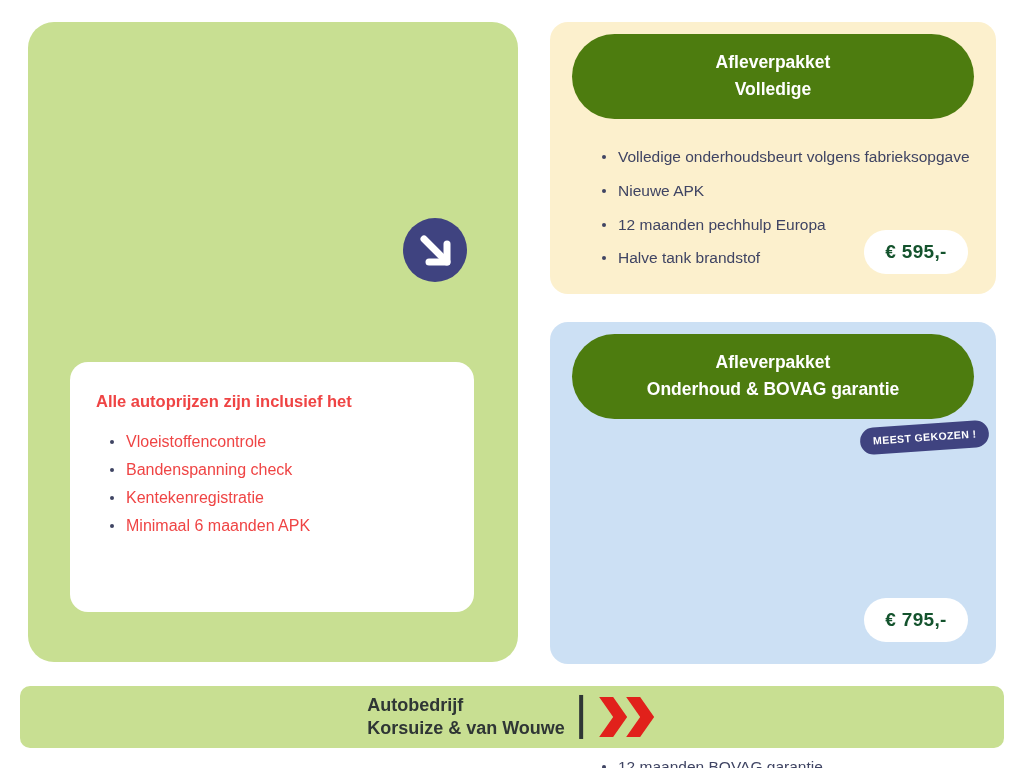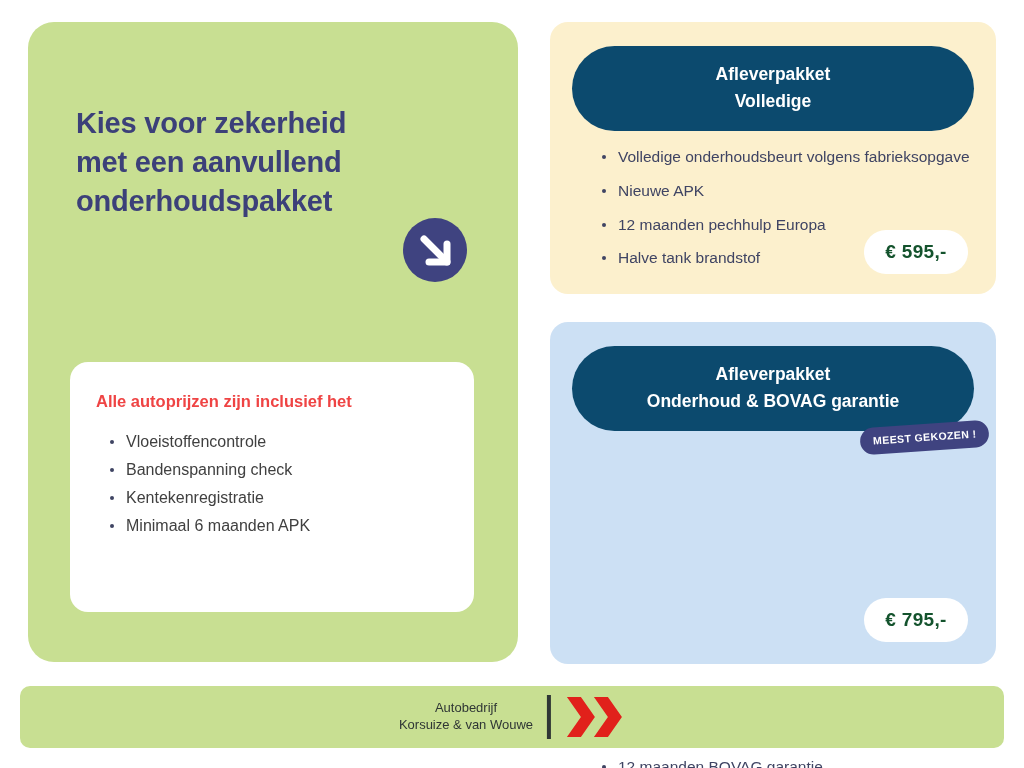--- a/index.html
+++ b/index.html
@@ -85,21 +85,21 @@
 
   .basis-list {
     margin: 0;
     padding: 0 0 0 30px;
     list-style: none;
   }
   .basis-list li {
     position: relative;
     font-size: 16px;
     line-height: 1.75;
-    color: #404040;
+    color: #ef4444;
     font-weight: normal;
   }
   .basis-list li::before {
     content: "";
     position: absolute;
     left: -16px;
     top: 12px;
     width: 4px;
     height: 4px;
     border-radius: 50%;
@@ -123,23 +123,23 @@
     left: 550px;
     top: 322px;
     width: 446px;
     height: 342px;
     background: #cce0f4;
   }
 
   .pkg-header {
     position: absolute;
     left: 22px;
-    top: 24px;
+    top: 12px;
     width: 402px;
-    background: #0c4a6e;
+    background: #4d7c0f;
     border-radius: 44px;
     color: #ffffff;
     text-align: center;
     font-weight: bold;
     font-size: 17.5px;
     line-height: 1.55;
     padding: 15px 10px 16px 10px;
     box-sizing: border-box;
   }
   .pkg-header span { display: block; }
@@ -219,46 +219,41 @@
   .footer-logo {
     position: absolute;
     left: 50%;
     top: 50%;
     transform: translate(-50%, -50%);
     display: flex;
     align-items: center;
     gap: 14px;
   }
   .footer-name {
-    text-align: center;
+    text-align: left;
     color: #2f3635;
-    font-weight: normal;
-    font-size: 13px;
+    font-weight: bold;
+    font-size: 18px;
     line-height: 1.28;
   }
   .footer-name span { display: block; }
   .footer-divider {
     width: 4px;
     height: 44px;
     background: #2f3635;
   }
   .footer-chevrons { display: block; }
 </style>
 </head>
 <body>
 
 <div id="stage">
 
   <div class="green-panel">
 
-    <div class="hero-heading">
-      <span>Kies voor zekerheid</span>
-      <span>met een aanvullend</span>
-      <span>onderhoudspakket</span>
-    </div>
 
     <div class="arrow-circle">
       <svg viewBox="0 0 64 64" aria-hidden="true">
         <g stroke="#ffffff" stroke-width="7" stroke-linecap="round" fill="none">
           <line x1="21" y1="21" x2="43" y2="43"></line>
           <line x1="44" y1="26" x2="44" y2="44"></line>
           <line x1="26" y1="44" x2="44" y2="44"></line>
         </g>
       </svg>
     </div>

